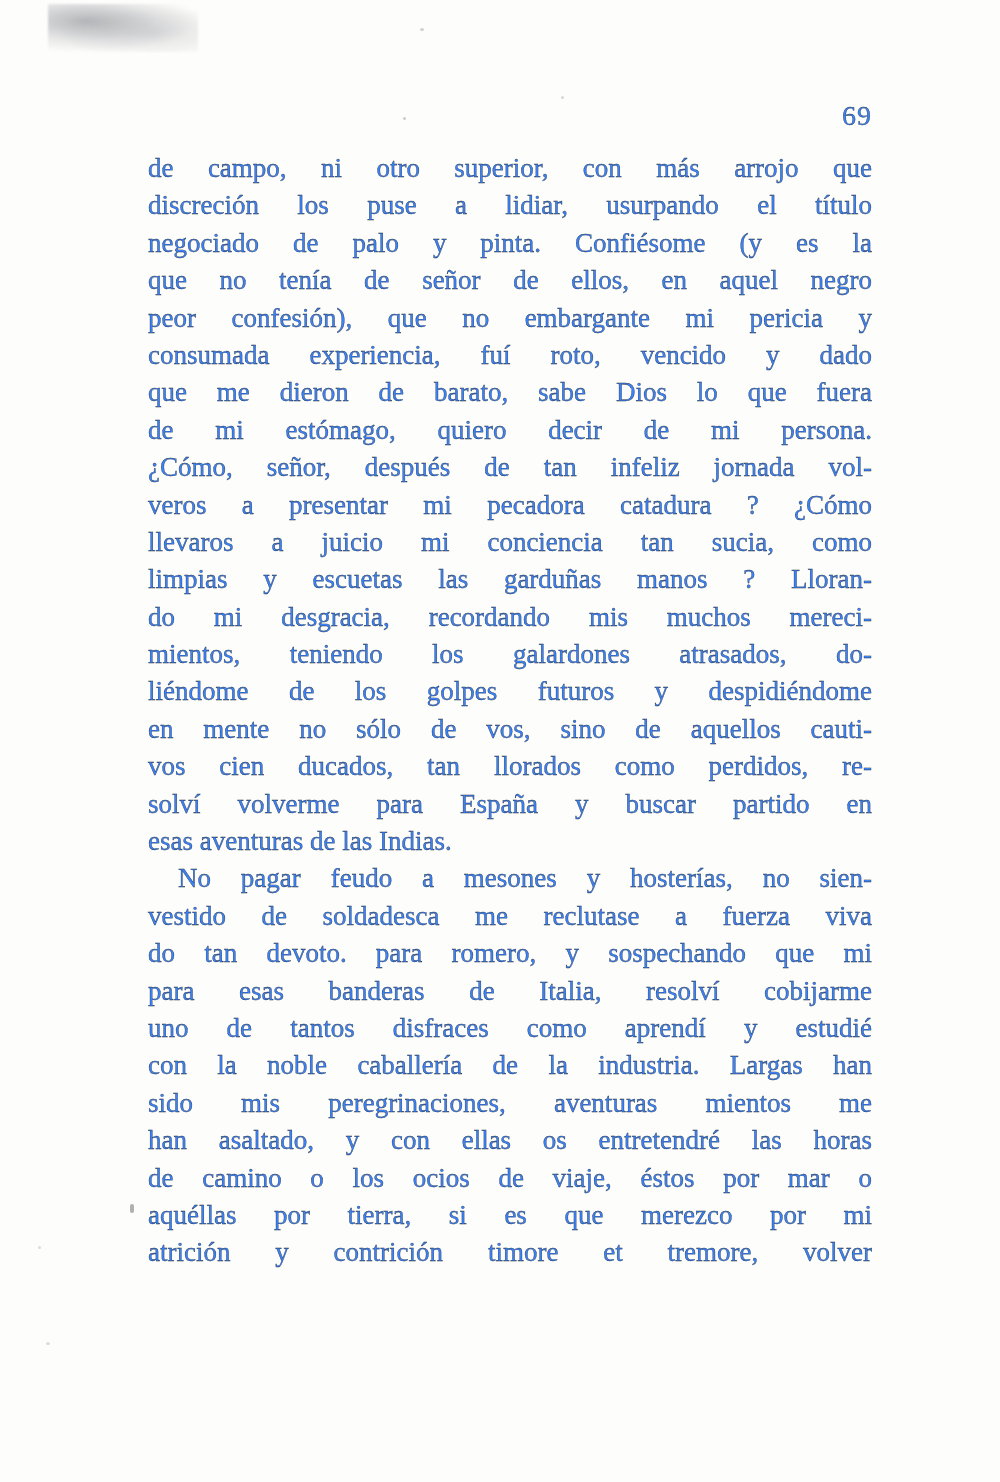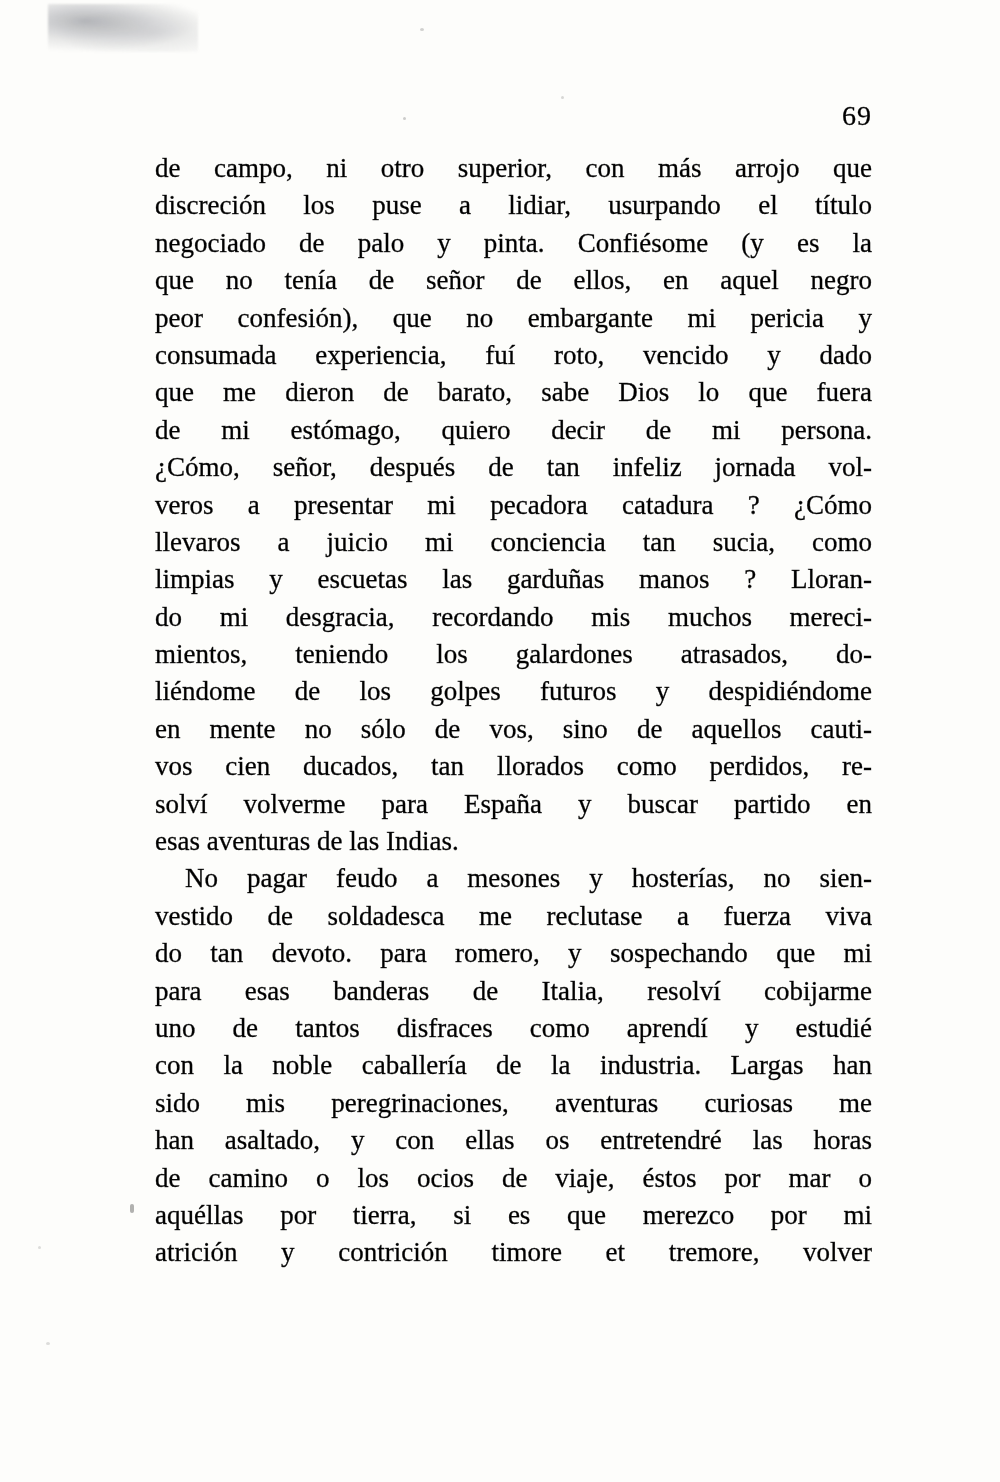--- a/index.html
+++ b/index.html
@@ -7,21 +7,21 @@
     padding: 0;
     background: #ffffff;
   }
   .page {
     position: relative;
     width: 1000px;
     height: 1482px;
     background: #fdfdfb;
     overflow: hidden;
     font-family: "Liberation Serif", "DejaVu Serif", serif;
-    color: #000000;
+    color: #3b82f6;
     -webkit-text-stroke: 0.35px rgba(20,20,20,0.85);
   }
   .page-number {
     position: absolute;
     top: 100px;
     left: 148px;
     width: 724px;
     text-align: right;
     font-size: 28px;
     letter-spacing: 1px;
@@ -33,21 +33,20 @@
     width: 724px;
     font-size: 27px;
     line-height: 37.4px;
   }
   .line {
     text-align: justify;
     text-align-last: justify;
     white-space: normal;
     height: 37.4px;
     overflow: visible;
-    margin-left: 7px;
   }
   .line.noj {
     text-align: right;
     text-align-last: left;
   }
   .line.indent {
     text-indent: 30px;
   }
   .italic {
   }
@@ -114,21 +113,21 @@
       <div class="line noj">esas aventuras de las Indias.</div>
     </div>
 
     <div>
       <div class="line indent">No pagar feudo a mesones y hosterías, no sien-</div>
       <div class="line">vestido de soldadesca me reclutase a fuerza viva</div>
       <div class="line">do tan devoto. para romero, y sospechando que mi</div>
       <div class="line">para esas banderas de Italia, resolví cobijarme</div>
       <div class="line">uno de tantos disfraces como aprendí y estudié</div>
       <div class="line">con la noble caballería de la industria. Largas han</div>
-      <div class="line">sido mis peregrinaciones, aventuras curiosas me</div>
+      <div class="line">sido mis peregrinaciones, aventuras mientos me</div>
       <div class="line">han asaltado, y con ellas os entretendré las horas</div>
       <div class="line">de camino o los ocios de viaje, éstos por mar o</div>
       <div class="line">aquéllas por tierra, si es que merezco por mi</div>
       <div class="line"><span>atrición y contrición </span><span class="italic">timore et tremore</span><span>, volver</span></div>
     </div>
 
   </div>
 </div>
 
 </body></html>

